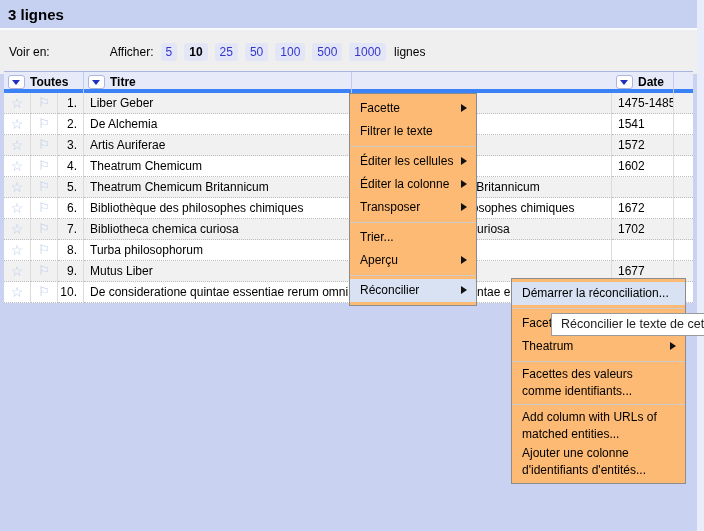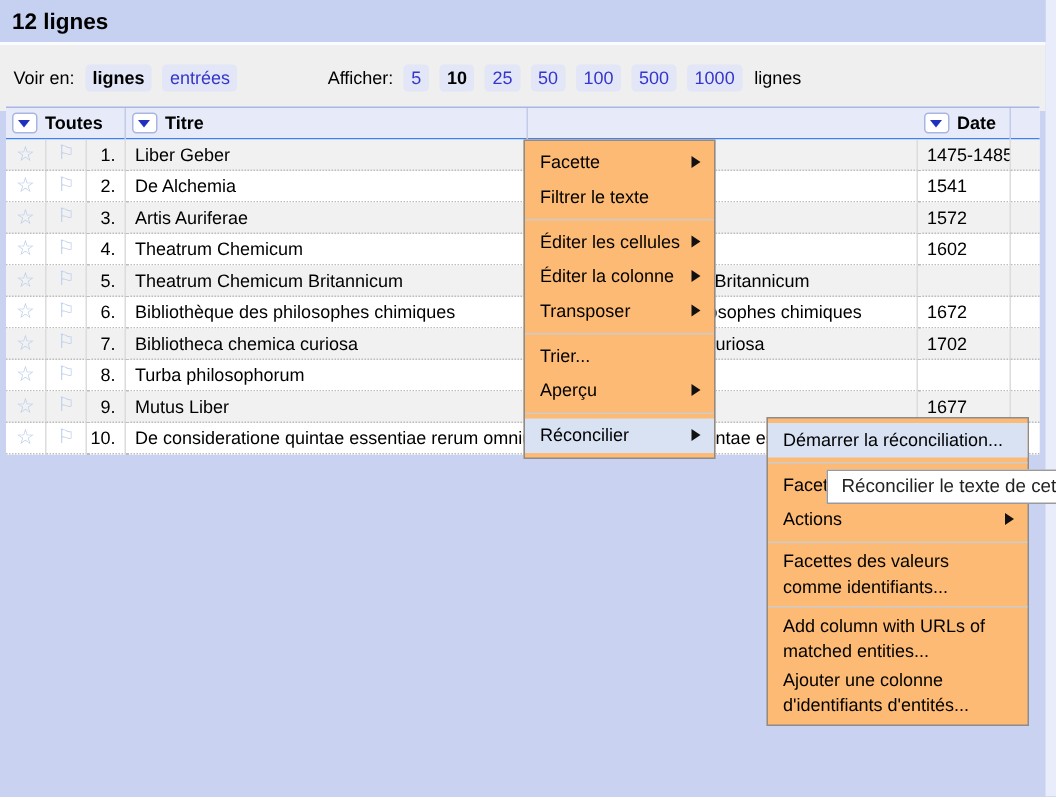--- a/index.html
+++ b/index.html
@@ -20,21 +20,21 @@
   }
   .toolbar .tb-label{margin-left:9px;}
   .pill{margin-left:7px;padding:2px 5px;border-radius:3px;background:#E2E6F6;text-decoration:none;}
   .pill.sel{font-weight:bold;color:#000;}
   .pill.link{color:#3636CC;cursor:pointer;}
   .toolbar .show-label{margin-left:60px;}
   .toolbar .suffix{margin-left:8px;}
   
   .grid{position:absolute;left:4px;top:71px;width:689px;height:232px;background:#fff;}
   .ghead{position:absolute;left:0;top:0;width:689px;height:22px;background:#E7EBF9;
-         border-top:1px solid #A9B6E2;border-bottom:1px solid #3b82f6;box-sizing:border-box;}
+         border-top:1px solid #A9B6E2;border-bottom:4px solid #3b82f6;box-sizing:border-box;}
   .hcell{position:absolute;top:0;height:21px;border-right:1px solid #C2CBEA;box-sizing:border-box;}
   .hcell .hlabel{position:absolute;left:26px;top:0;line-height:21px;font-size:12px;font-weight:bold;color:#000;white-space:nowrap;}
   .ddbtn{position:absolute;left:4px;top:3px;width:17px;height:14px;background:#fff;
          border:1px solid #A9B6E2;border-radius:3px;box-sizing:border-box;cursor:pointer;}
   .ddbtn .tri{position:absolute;left:3px;top:4px;width:0;height:0;
          border-left:4px solid transparent;border-right:4px solid transparent;border-top:5px solid #1F2FBF;}
   .c-all{left:0;width:80px;}
   .c-titre{left:80px;width:268px;}
   .c-recon{left:348px;width:260px;}
   .c-date{left:608px;width:62px;}
@@ -67,27 +67,26 @@
   .tooltip{position:absolute;left:551px;top:313px;height:23px;line-height:17px;
         background:#FFFFFF;border:1px solid #9A9A9A;box-sizing:border-box;
         padding:2px 9px;font-size:12.5px;color:#222;white-space:nowrap;z-index:20;}
 </style>
 </head>
 <body>
 
 <div class="right-strip"></div>
 
 <div class="titlebar">
-  <span class="title">12 lignes</span>
+  <span class="title">3 lignes</span>
 </div>
 <div class="chrome-divider"></div>
 
 <div class="toolbar">
   <span class="tb-label">Voir en:</span>
-  <span id="views-slot"><span class="pill sel">lignes</span><span class="pill link">entrées</span></span>
   <span class="tb-label show-label">Afficher:</span>
   <span id="sizes-slot"><span class="pill link">5</span><span class="pill sel">10</span><span class="pill link">25</span><span class="pill link">50</span><span class="pill link">100</span><span class="pill link">500</span><span class="pill link">1000</span></span>
   <span class="suffix">lignes</span>
 </div>
 
 <div class="grid">
   <div class="ghead" id="ghead-slot">
       <div class="hcell c-all">
         <span class="ddbtn">
           <span class="tri"></span>
@@ -212,21 +211,21 @@
     <div class="menu-sep"></div>
     <div class="menu-item"><span>Trier...</span></div>
     <div class="menu-item"><span>Aperçu</span><span class="arrow"></span></div>
     <div class="menu-sep"></div>
     <div class="menu-item hl"><span>Réconcilier</span><span class="arrow"></span></div>
   </div>
 <div class="menu menu-sub" id="submenu-slot">
     <div class="menu-item hl"><span>Démarrer la réconciliation...</span></div>
     <div class="menu-sep"></div>
     <div class="menu-item"><span>Facettes</span><span class="arrow"></span></div>
-    <div class="menu-item"><span>Actions</span><span class="arrow"></span></div>
+    <div class="menu-item"><span>Theatrum</span><span class="arrow"></span></div>
     <div class="menu-sep"></div>
     <div class="menu-item two"><span>Facettes des valeurs comme identifiants...</span></div>
     <div class="menu-sep"></div>
     <div class="menu-item two"><span>Add column with URLs of matched entities...</span></div>
     <div class="menu-item two"><span>Ajouter une colonne d'identifiants d'entités...</span></div>
   </div>
 
 <div class="tooltip">
   <span>Réconcilier le texte de cette</span>
 </div>

